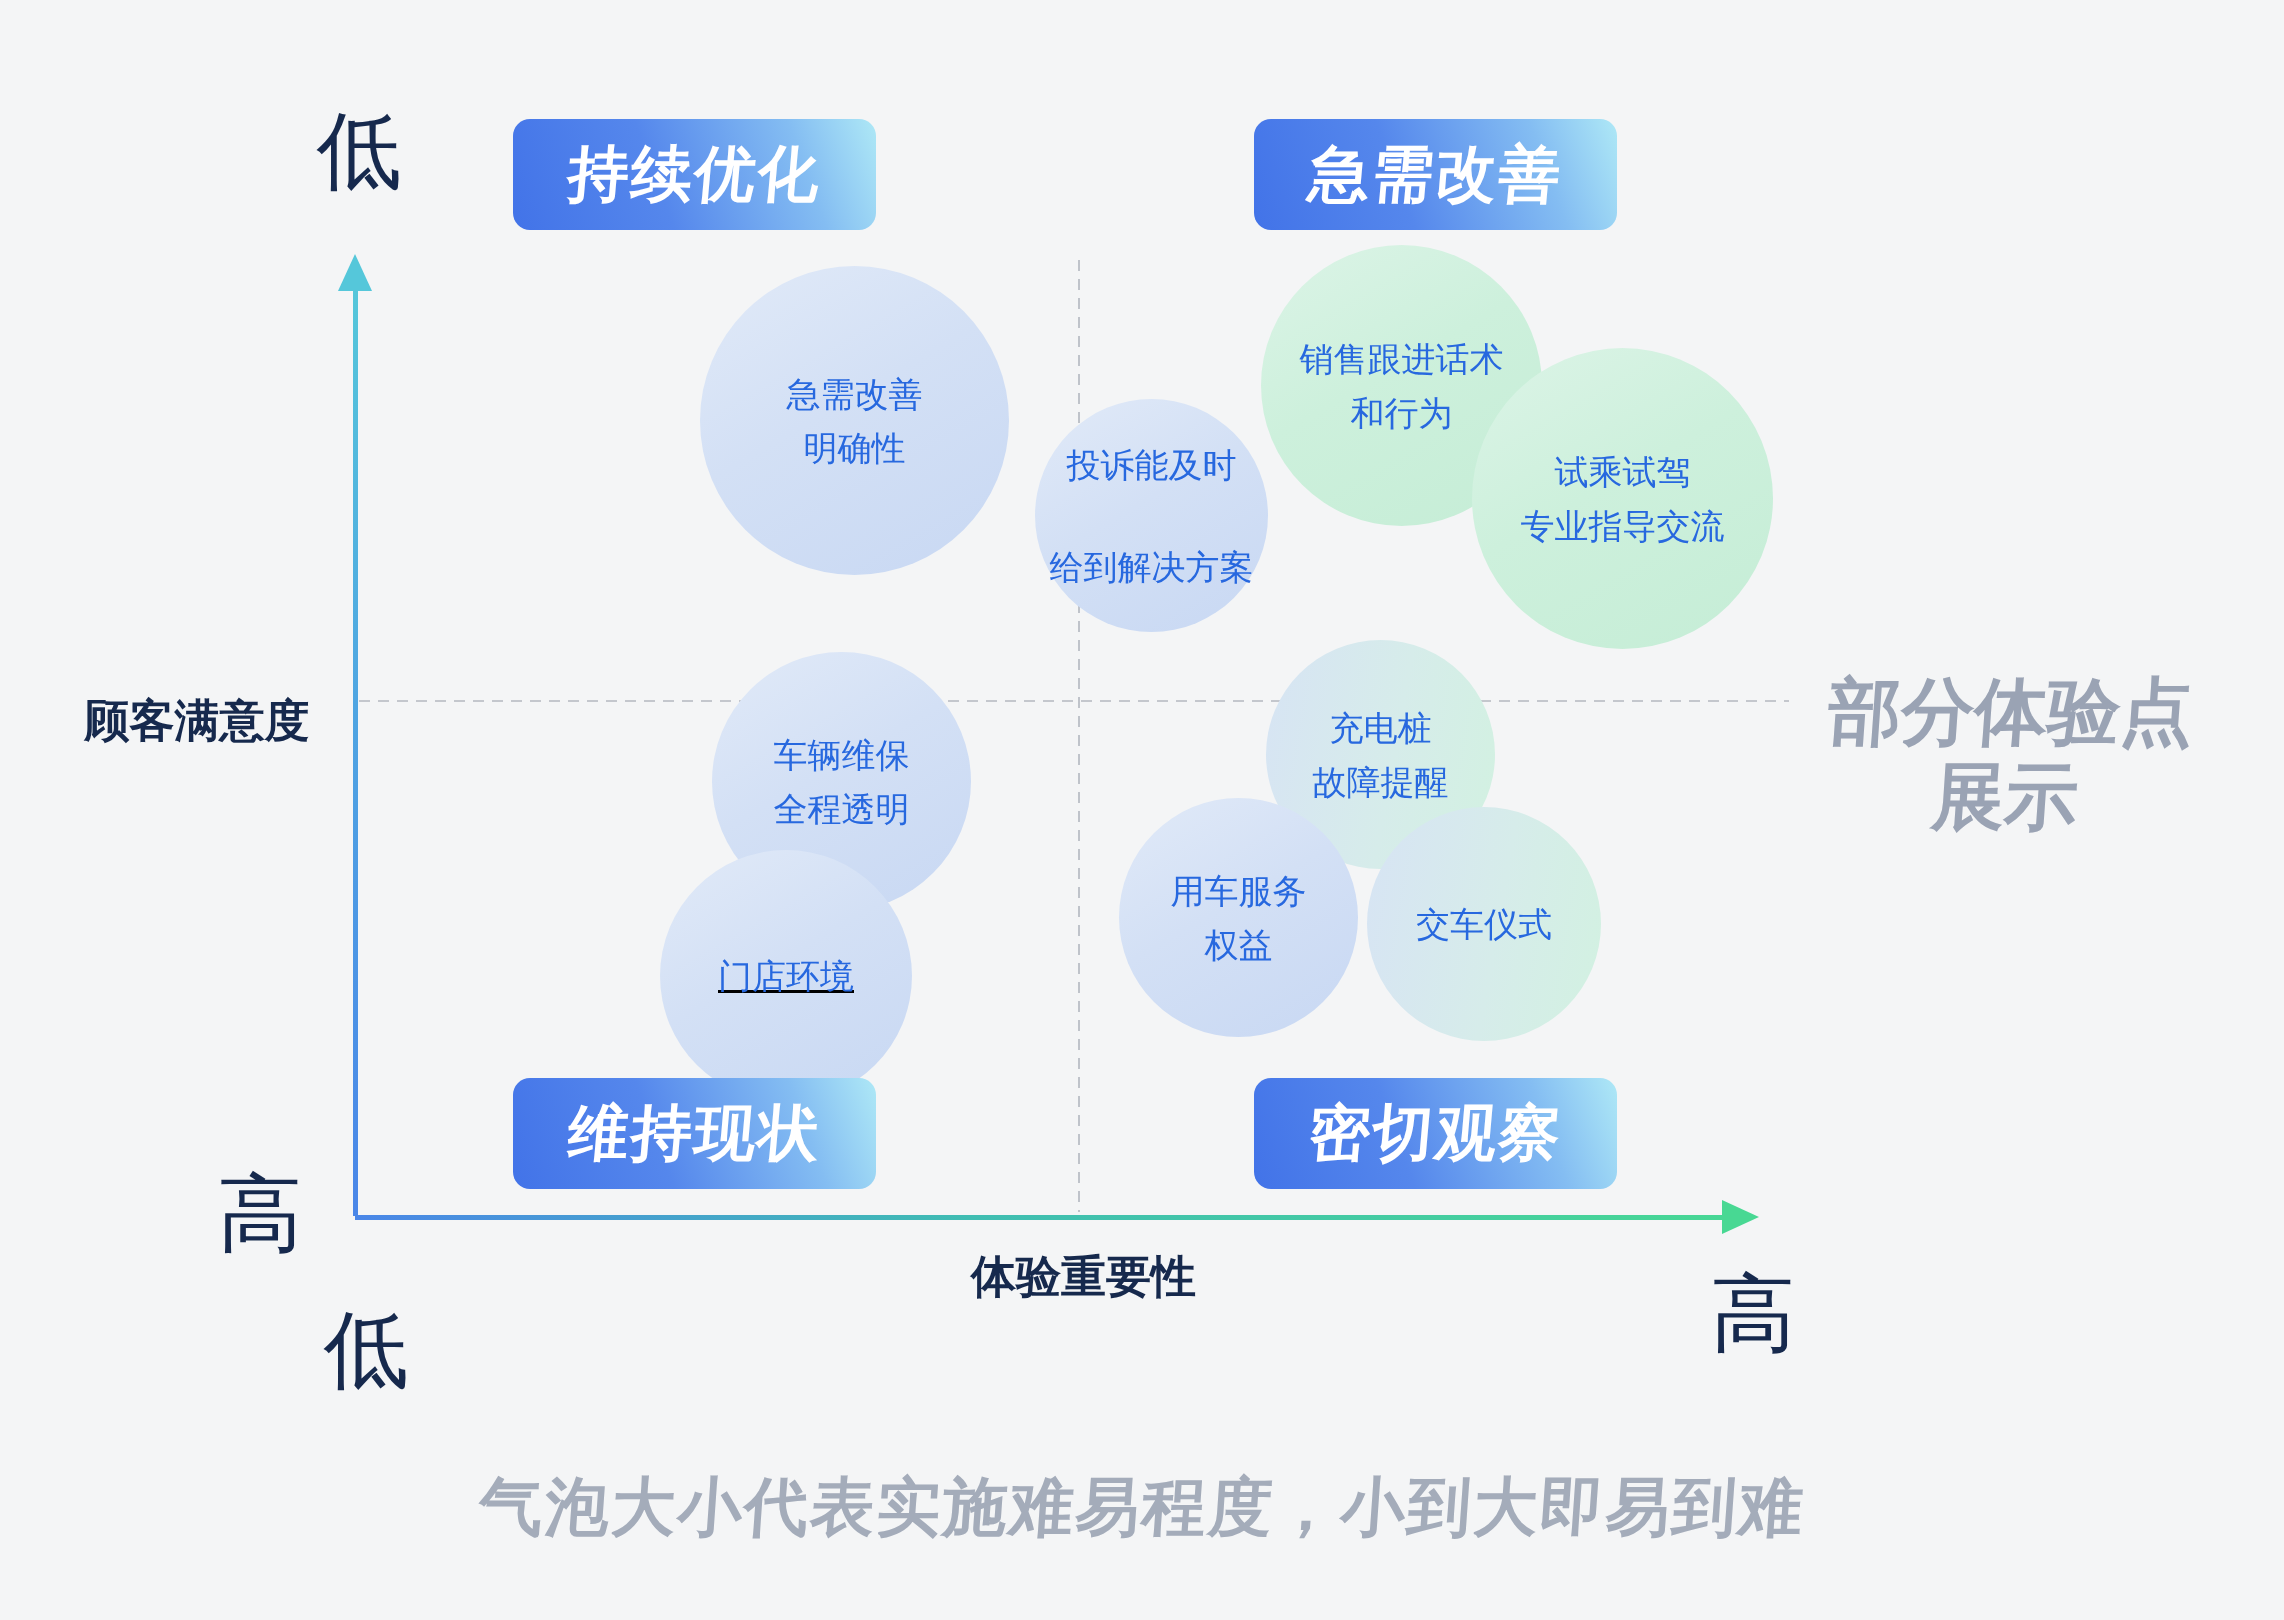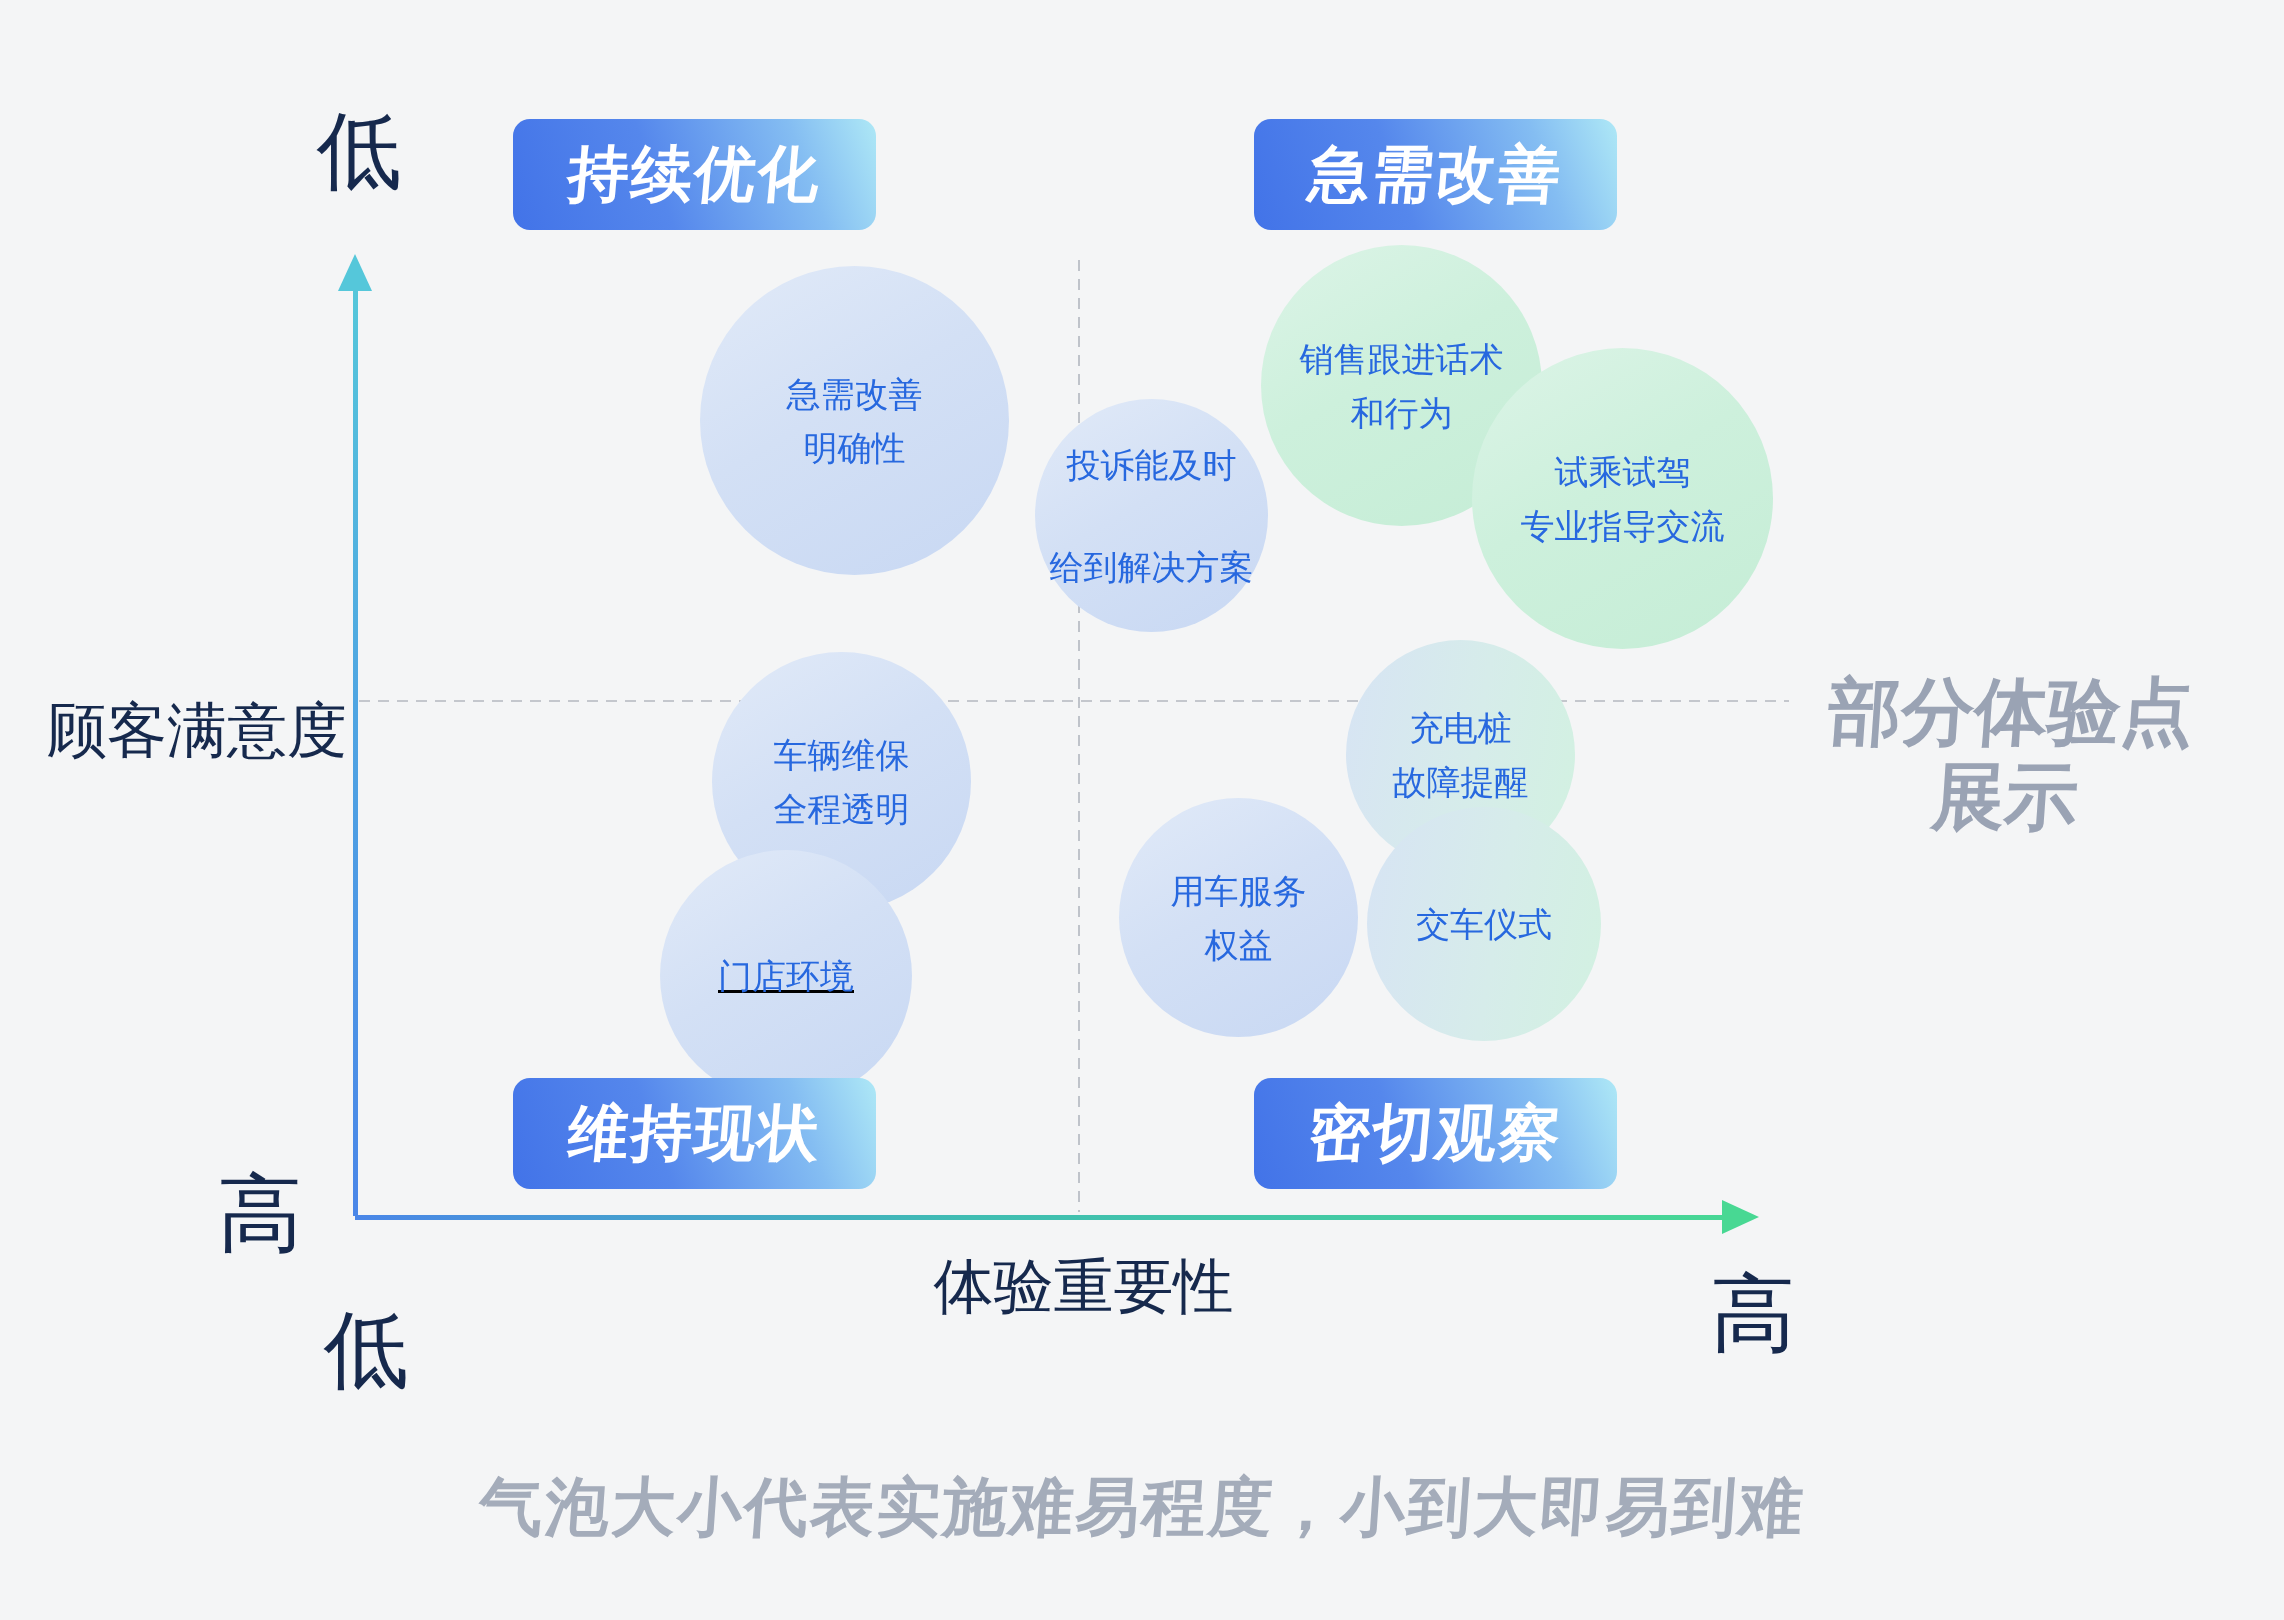--- a/index.html
+++ b/index.html
@@ -52,21 +52,21 @@
   .axis-end {
     position: absolute;
     width: 136px;
     text-align: center;
     font-size: 85px; font-weight: 500;
     color: #16294d;
   }
   .axis-title {
     position: absolute;
     text-align: center;
-    font-size: 60px; font-weight: 400;
+    font-size: 45px; font-weight: 700;
     color: #16294d;
   }
   #y-top    { left: 291px; top: 94px; }
   #y-bottom { left: 192px; top: 1157px; }
   #x-left   { left: 298px; top: 1293px; }
   #x-right  { left: 1685px; top: 1257px; }
   #y-title  { left: 44px;  top: 691px; width: 306px; }
   #x-title  { left: 885px; top: 1247px; width: 397px; }
   
   .q-btn {
@@ -160,21 +160,21 @@
     <span>给到解决方案</span>
   </div>
   <div class="bubble palette-blue" style="left: 712px; top: 652px; width: 259px; height: 259px;">
     <span>车辆维保</span>
     <span>全程透明</span>
   </div>
   <div class="bubble palette-blue" style="left: 660px; top: 850px; width: 252px; height: 252px; text-decoration: underline;">
     <span>门店环境</span>
 
   </div>
-  <div class="bubble palette-blue-green" style="left: 1346px; top: 640px; width: 229px; height: 229px;">
+  <div class="bubble palette-blue-green" style="left: 1266px; top: 640px; width: 229px; height: 229px;">
     <span>充电桩</span>
     <span>故障提醒</span>
   </div>
   <div class="bubble palette-blue" style="left: 1119px; top: 798px; width: 239px; height: 239px;">
     <span>用车服务</span>
     <span>权益</span>
   </div>
   <div class="bubble palette-blue-green" style="left: 1367px; top: 807px; width: 234px; height: 234px;">
     <span>交车仪式</span>
 

